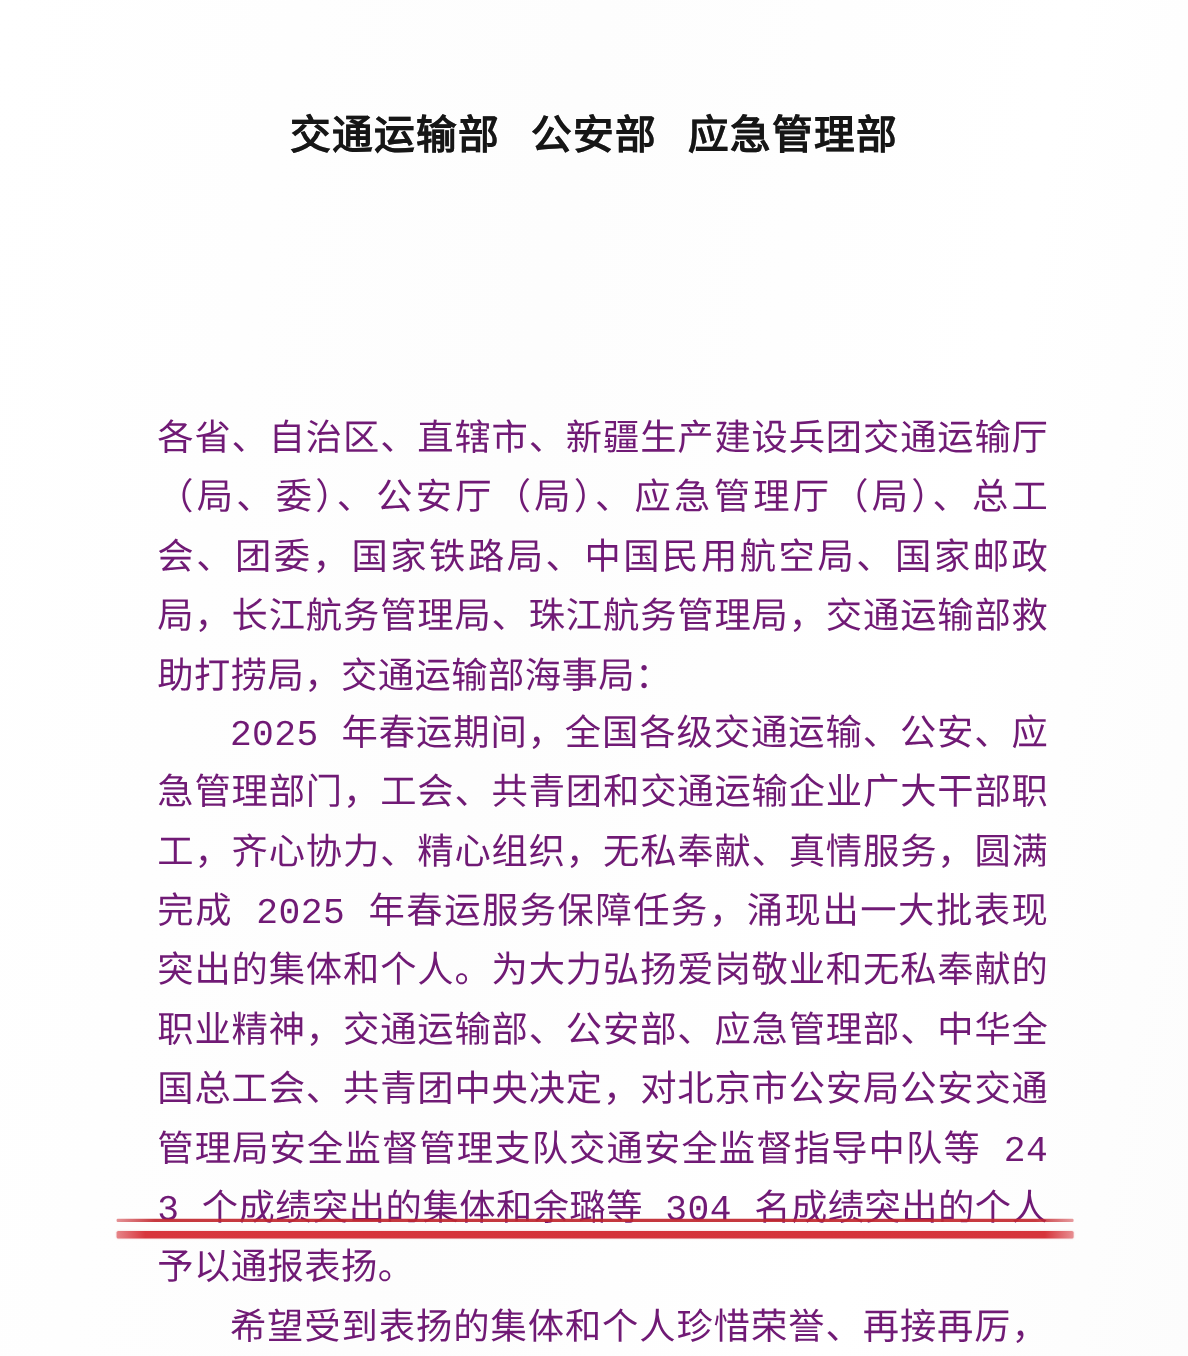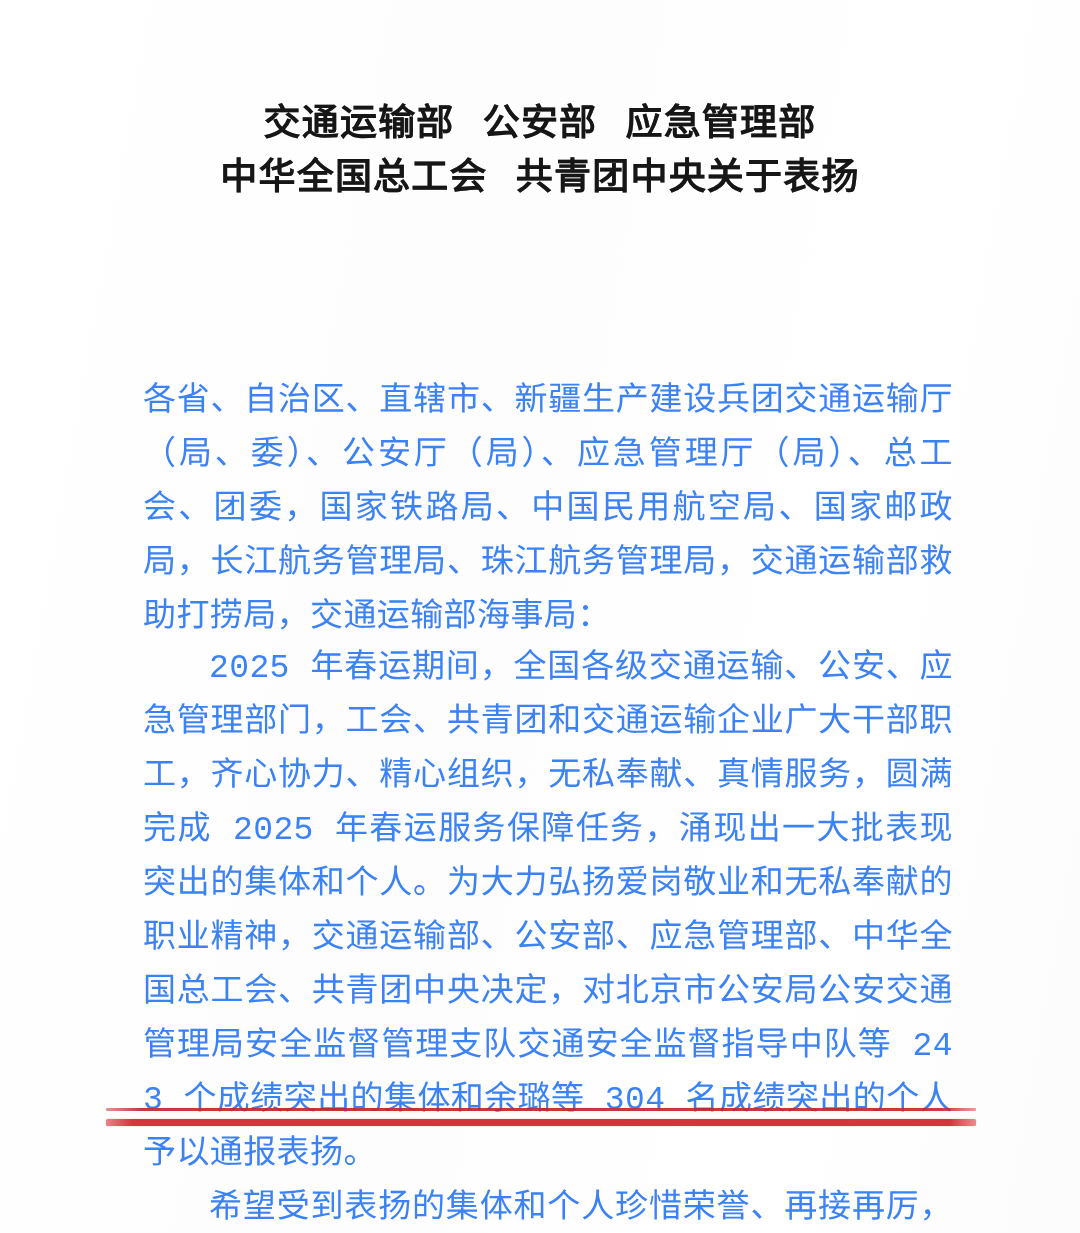--- a/index.html
+++ b/index.html
@@ -58,21 +58,21 @@
     left: 143px;
     top: 372px;
     width: 810px;
   }
   .para {
     margin: 0;
     font-family: "Liberation Serif", "DejaVu Serif", serif;
     font-size: 33px;
     line-height: 54px;
     letter-spacing: 0.4px;
-    color: #3b82f6;
+    color: #701a75;
     text-align: justify;
     text-justify: inter-character;
     white-space: pre-wrap;
     word-break: break-all;
   }
   .para.indent {
     text-indent: 66px;
   }
   .para + .para {
     margin-top: 0;
@@ -116,21 +116,20 @@
 </style>
 </head>
 <body>
 
 <div class="page"></div>
 
 <div class="doc">
 
   <div class="title-block">
     <div class="title-line">交通运输部  公安部  应急管理部</div>
-    <div class="title-line">中华全国总工会  共青团中央关于表扬</div>
   </div>
 
   <div class="body-block">
     <p class="para">各省、自治区、直辖市、新疆生产建设兵团交通运输厅（局、委）、公安厅（局）、应急管理厅（局）、总工会、团委，国家铁路局、中国民用航空局、国家邮政局，长江航务管理局、珠江航务管理局，交通运输部救助打捞局，交通运输部海事局：</p>
     <p class="para indent">2025 年春运期间，全国各级交通运输、公安、应急管理部门，工会、共青团和交通运输企业广大干部职工，齐心协力、精心组织，无私奉献、真情服务，圆满完成 2025 年春运服务保障任务，涌现出一大批表现突出的集体和个人。为大力弘扬爱岗敬业和无私奉献的职业精神，交通运输部、公安部、应急管理部、中华全国总工会、共青团中央决定，对北京市公安局公安交通管理局安全监督管理支队交通安全监督指导中队等 243 个成绩突出的集体和余璐等 304 名成绩突出的个人予以通报表扬。</p>
     <p class="para indent">希望受到表扬的集体和个人珍惜荣誉、再接再厉，发挥好模范</p>
   </div>
 
   <div class="rule-block">
     <div class="rule-thin"></div>

